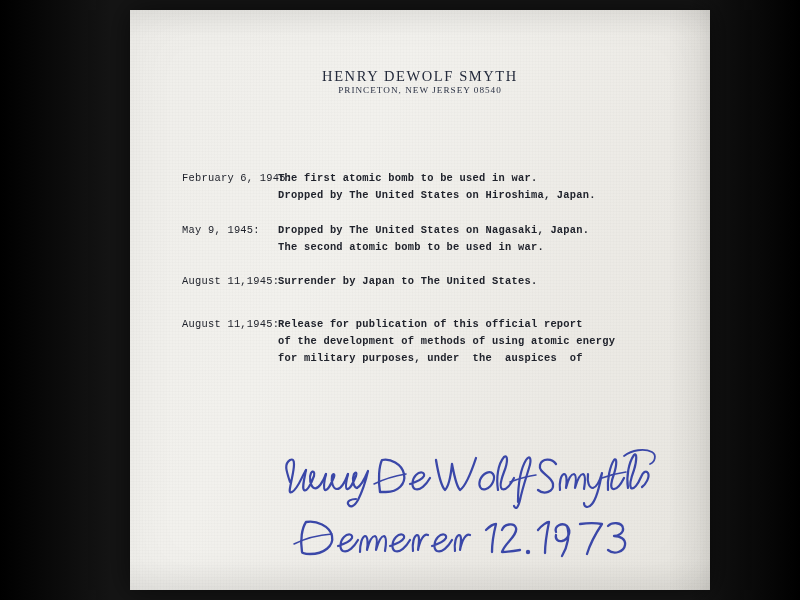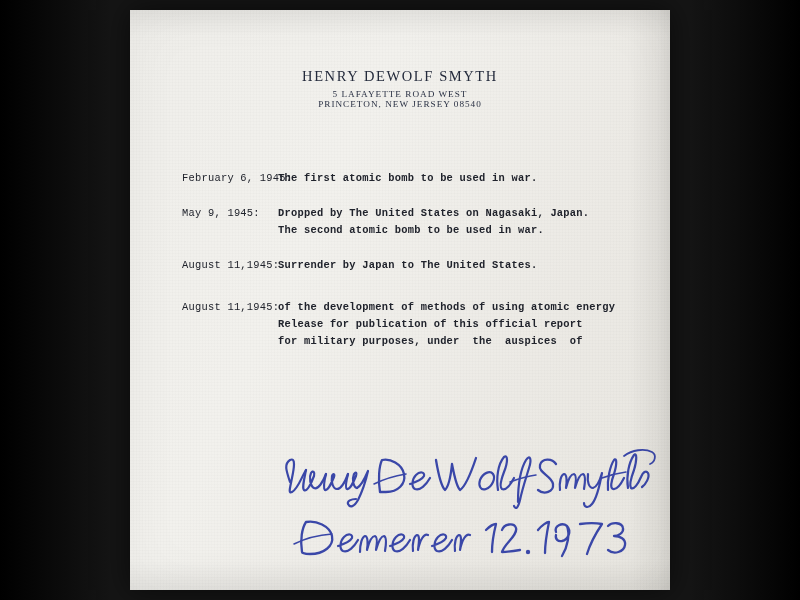--- a/index.html
+++ b/index.html
@@ -39,20 +39,21 @@
     top: 10px;
     width: 540px;
     height: 580px;
     background:
       repeating-linear-gradient(0deg, rgba(0,0,0,0.013) 0px, rgba(0,0,0,0.013) 1px, rgba(255,255,255,0) 1px, rgba(255,255,255,0) 3px),
       repeating-linear-gradient(90deg, rgba(0,0,0,0.012) 0px, rgba(0,0,0,0.012) 1px, rgba(255,255,255,0) 1px, rgba(255,255,255,0) 3px),
       linear-gradient(115deg, #efeeea 0%, #f2f1ed 35%, #eceae5 70%, #e8e6e0 100%);
     box-shadow:
       0 0 28px rgba(0,0,0,0.55),
       inset 0 0 60px rgba(0,0,0,0.035);
+    padding-left: 40px;
   }
 
   
   #paper::after {
     content: "";
     position: absolute;
     right: 0; top: 0;
     width: 42px; height: 100%;
     background: linear-gradient(to right, rgba(0,0,0,0) 0%, rgba(0,0,0,0.045) 70%, rgba(0,0,0,0.085) 100%);
     pointer-events: none;
@@ -151,30 +152,30 @@
 <body>
 
 <div id="stage">
 
   <div id="paper">
     <div class="top-shade"></div>
     <div class="bottom-shade"></div>
 
     <div class="letterhead">
       <div class="lh-name">Henry DeWolf Smyth</div>
-      <div class="lh-addr1">5 Lafayette Road West</div>
       <div class="lh-addr2">Princeton, New Jersey 08540</div>
     </div>
 
     <div class="body-block">
 
       <div class="entry">
         <div class="entry-date">February 6, 1945:</div>
         <div class="entry-lines">
           <div class="entry-line">The first atomic bomb to be used in war.</div>
+          <div class="entry-line">Dropped by The United States on Hiroshima, Japan.</div>
         </div>
       </div>
 
       <div class="entry">
         <div class="entry-date">May 9, 1945:</div>
         <div class="entry-lines">
           <div class="entry-line">Dropped by The United States on Nagasaki, Japan.</div>
           <div class="entry-line">The second atomic bomb to be used in war.</div>
         </div>
       </div>
@@ -182,22 +183,22 @@
       <div class="entry spaced">
         <div class="entry-date">August 11,1945:</div>
         <div class="entry-lines">
           <div class="entry-line">Surrender by Japan to The United States.</div>
         </div>
       </div>
 
       <div class="entry">
         <div class="entry-date">August 11,1945:</div>
         <div class="entry-lines">
+          <div class="entry-line">Release for publication of this official report</div>
           <div class="entry-line">of the development of methods of using atomic energy</div>
-          <div class="entry-line">Release for publication of this official report</div>
           <div class="entry-line">for military purposes, under  the  auspices  of</div>
         </div>
       </div>
 
     </div>
 
     <div class="signature-area">
       <span class="sig-text-hidden">Henry DeWolf Smyth</span>
       <span class="sig-text-hidden">December 12. 1973</span>
 

